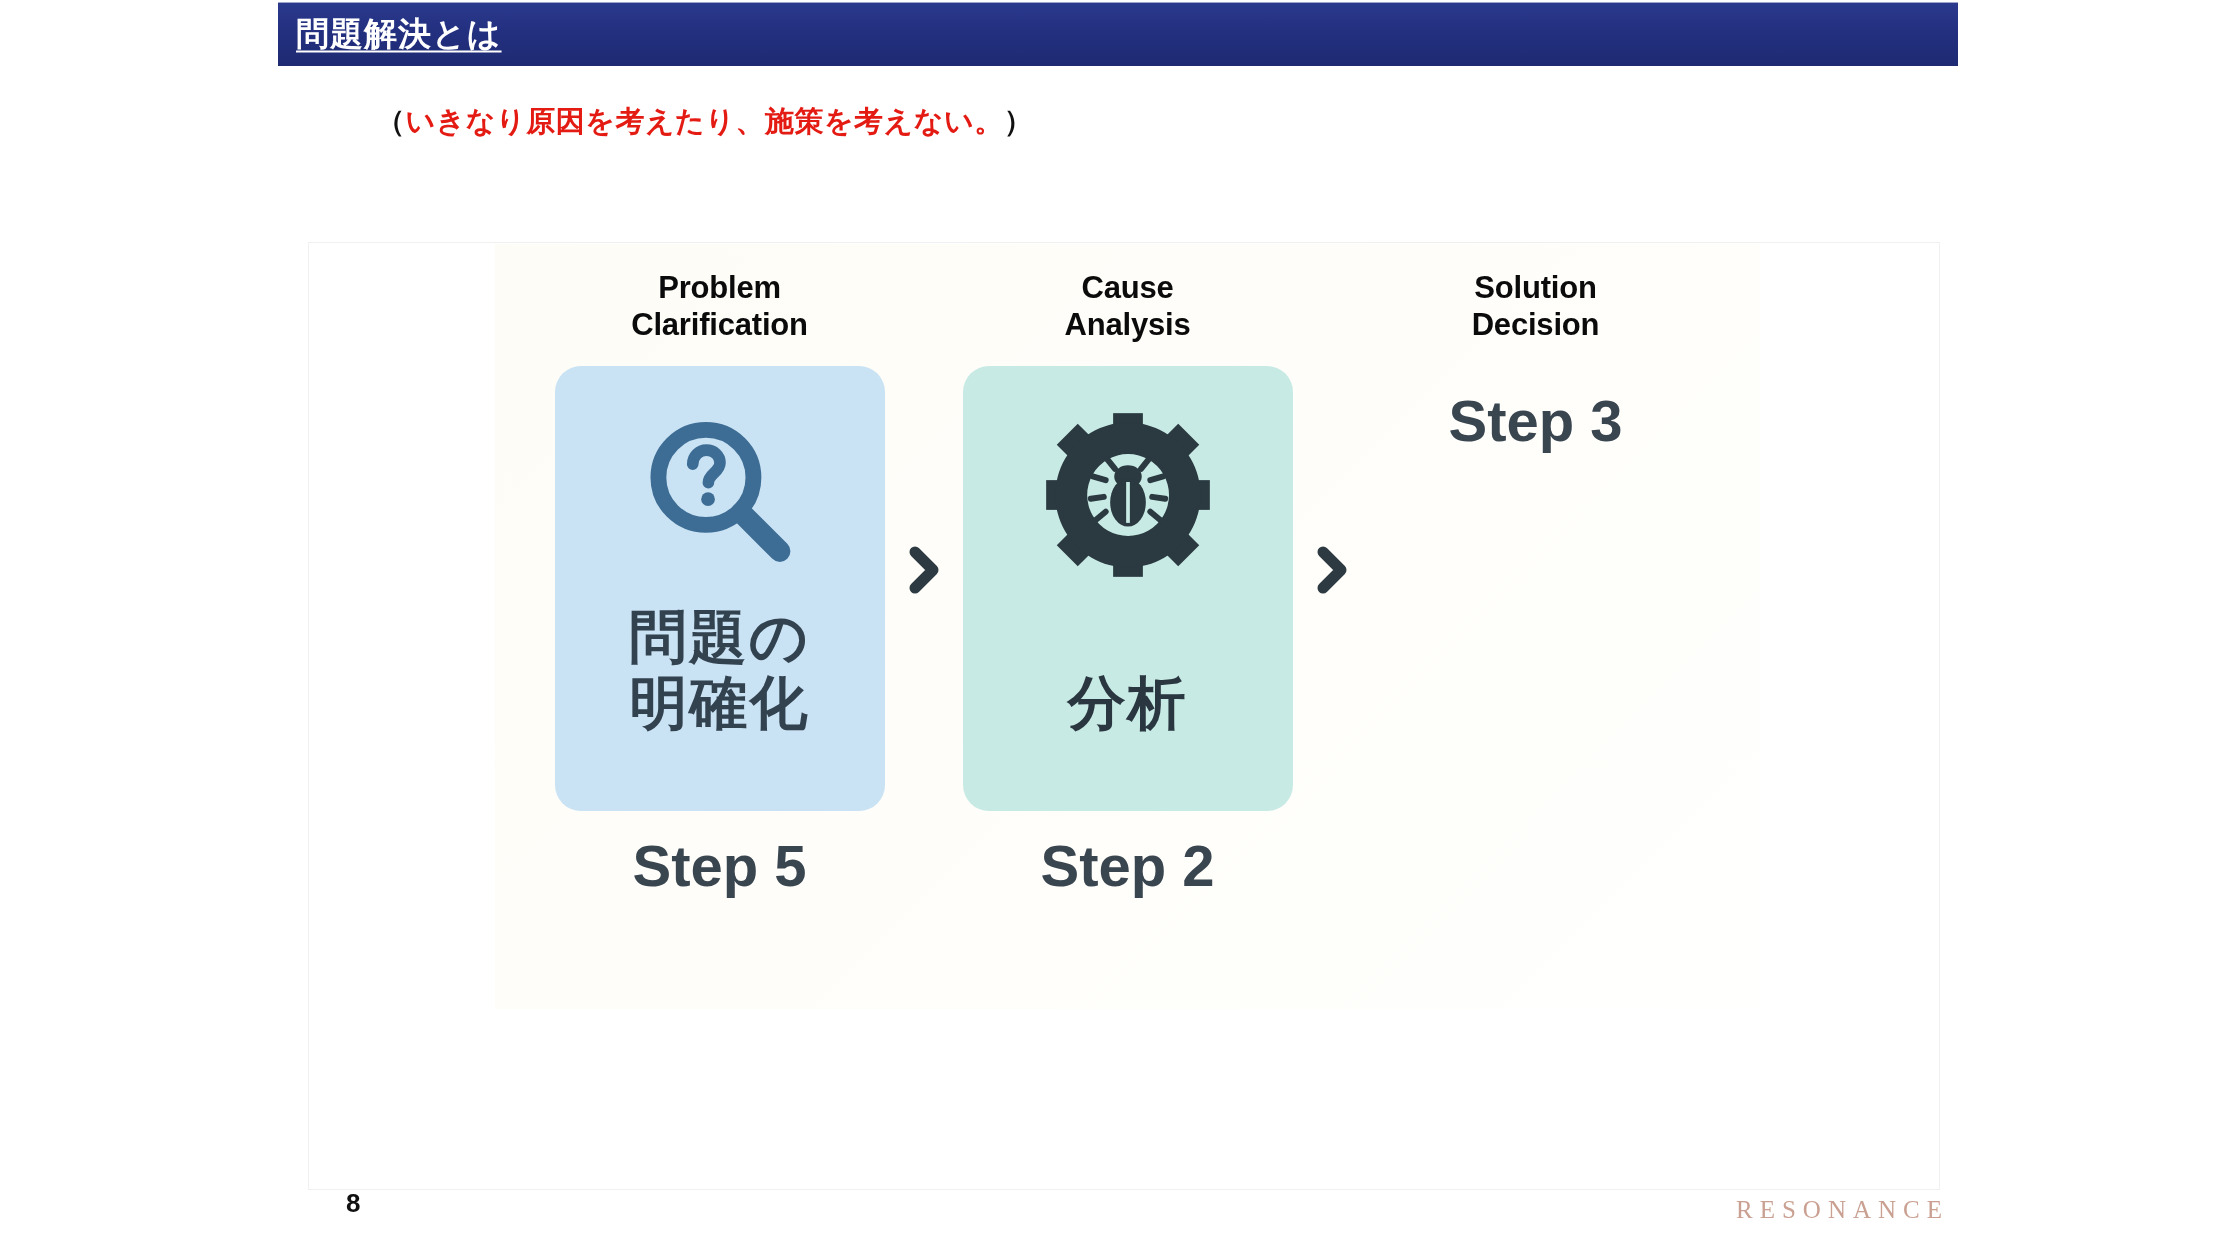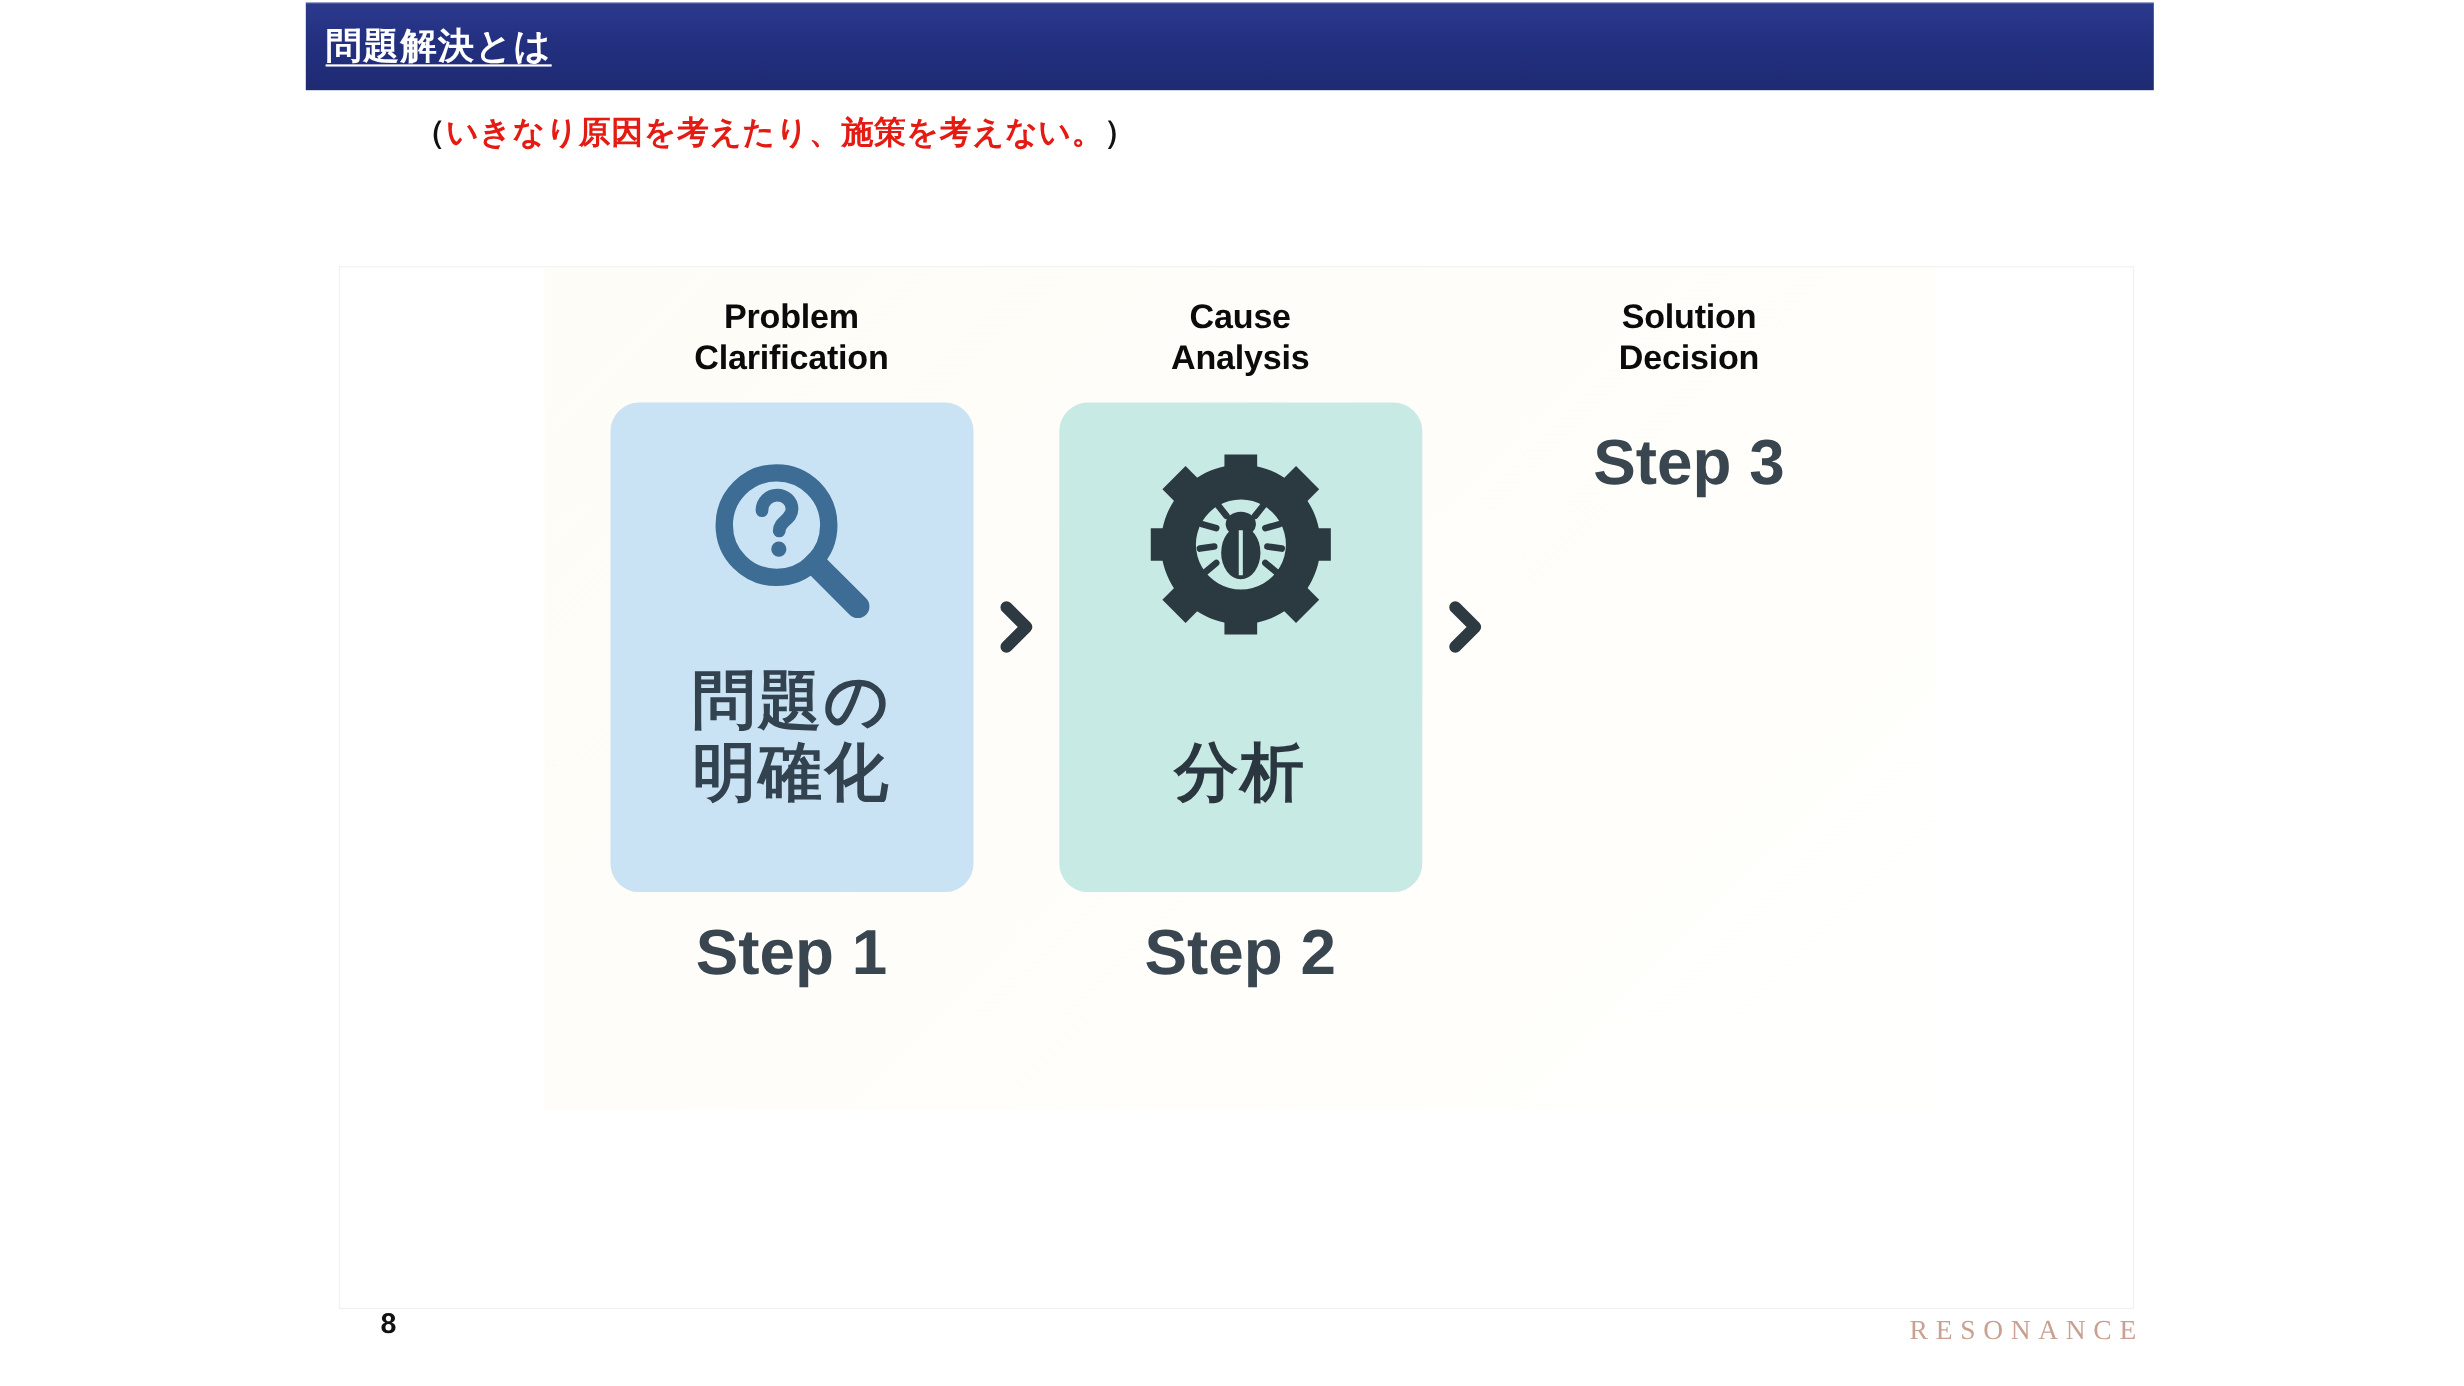--- a/index.html
+++ b/index.html
@@ -23,21 +23,21 @@
     inset: 0;
     background: #ffffff;
   }
 
   
   .header-bar {
     position: absolute;
     left: 278px;
     top: 2px;
     width: 1680px;
-    height: 80px;
+    height: 64px;
     background: linear-gradient(180deg, #2c3a8e 0%, #233080 45%, #1e2a72 100%);
     box-shadow: 0 1px 0 rgba(255,255,255,.55) inset;
   }
   .header-title {
     position: absolute;
     left: 18px;
     top: 50%;
     transform: translateY(-50%);
     color: #ffffff;
     font-size: 33px;
@@ -226,21 +226,21 @@
               <line x1="62" y1="60" x2="84" y2="82" stroke="#3d6d94" stroke-width="12" stroke-linecap="round"></line>
               <path d="M34.5 32.5c0-4.6 3.6-8 7.8-8 4.2 0 7.7 3 7.7 7.2 0 5.3-6.6 6.3-6.6 11.3" fill="none" stroke="#3d6d94" stroke-width="6.6" stroke-linecap="round"></path>
               <circle cx="43.2" cy="52.4" r="3.9" fill="#3d6d94"></circle>
             </svg>
           </div>
           <div class="tile-jp">
             <span>問題の</span><br>
             <span>明確化</span>
           </div>
         </div>
-        <div class="step-label">Step 1</div>
+        <div class="step-label">Step 5</div>
       </div>
 
       <div class="chevron">
         <svg width="34" height="52" viewBox="0 0 34 52" aria-hidden="true">
           <polyline points="8,8 26,26 8,44" fill="none" stroke="#2e3a41" stroke-width="11" stroke-linecap="round" stroke-linejoin="round"></polyline>
         </svg>
       </div>
 
       <div class="step">
         <div class="step-en">

